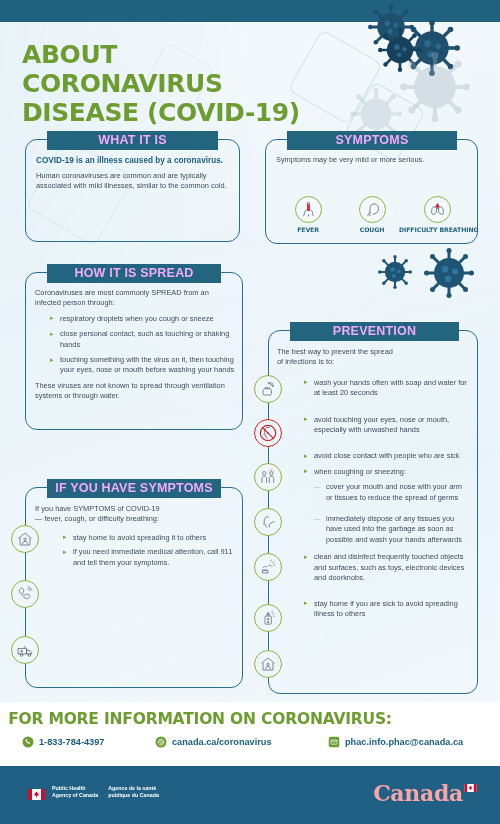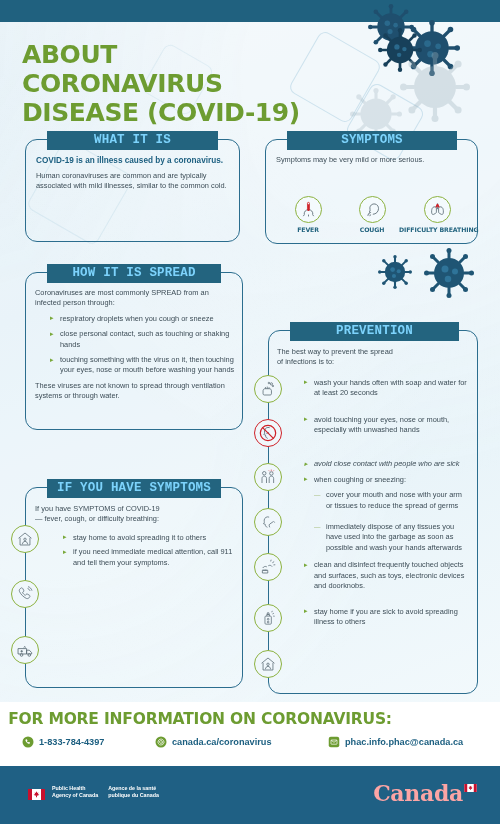--- a/index.html
+++ b/index.html
@@ -64,22 +64,22 @@
   
   .panel {
     position: absolute;
     border: 1.6px solid #2b6d8e;
     border-radius: 12px;
     background: transparent;
   }
   .panel-head {
     position: absolute;
     background: #23647f;
-    color: #7dd3fc;
-    font-family: Liberation Mono, monospace;
+    color: #f0abfc;
+    font-family: Liberation Sans, sans-serif;
     font-weight: bold;
     font-size: 12.5px;
     letter-spacing: .2px;
     text-align: center;
     line-height: 19px;
     height: 19px;
     z-index: 4;
   }
   .panel-body {
     position: absolute;
@@ -500,22 +500,22 @@
   </div>
 
   <div class="panel" style="left:268px;top:330px;width:210px;height:364px;"></div>
   <div class="panel-head" style="left:290px;top:322px;width:169px;">PREVENTION</div>
   <div class="panel-body" style="left:277px;top:347px;width:192px;">
     <div>The best way to prevent the spread</div>
     <div style="margin-bottom:10px;">of infections is to:</div>
 
     <ul class="bul" style="margin-left:26px;width:166px;">
       <li style="margin-bottom:16px;">wash your hands often with soap and water for at least 20 seconds</li>
-      <li style="margin-bottom:24px;">avoid touching your eyes, nose or mouth, especially with unwashed hands</li>
-      <li style="font-style:italic;">avoid close contact with people who are sick</li>
+      <li style="margin-bottom:16px;">avoid touching your eyes, nose or mouth, especially with unwashed hands</li>
+      <li style="">avoid close contact with people who are sick</li>
       <li style="margin-bottom:5px;">
         <span>when coughing or sneezing:</span>
         <ul class="dash" style="margin-top:5px;">
           <li style="margin-bottom:11px;">cover your mouth and nose with your arm or tissues to reduce the spread of germs</li>
           <li style="margin-bottom:7px;">immediately dispose of any tissues you have used into the garbage as soon as possible and wash your hands afterwards</li>
         </ul>
       </li>
       <li style="margin-bottom:15px;">clean and disinfect frequently touched objects and surfaces, such as toys, electronic devices and doorknobs.</li>
       <li>stay home if you are sick to avoid spreading illness to others</li>
     </ul>

